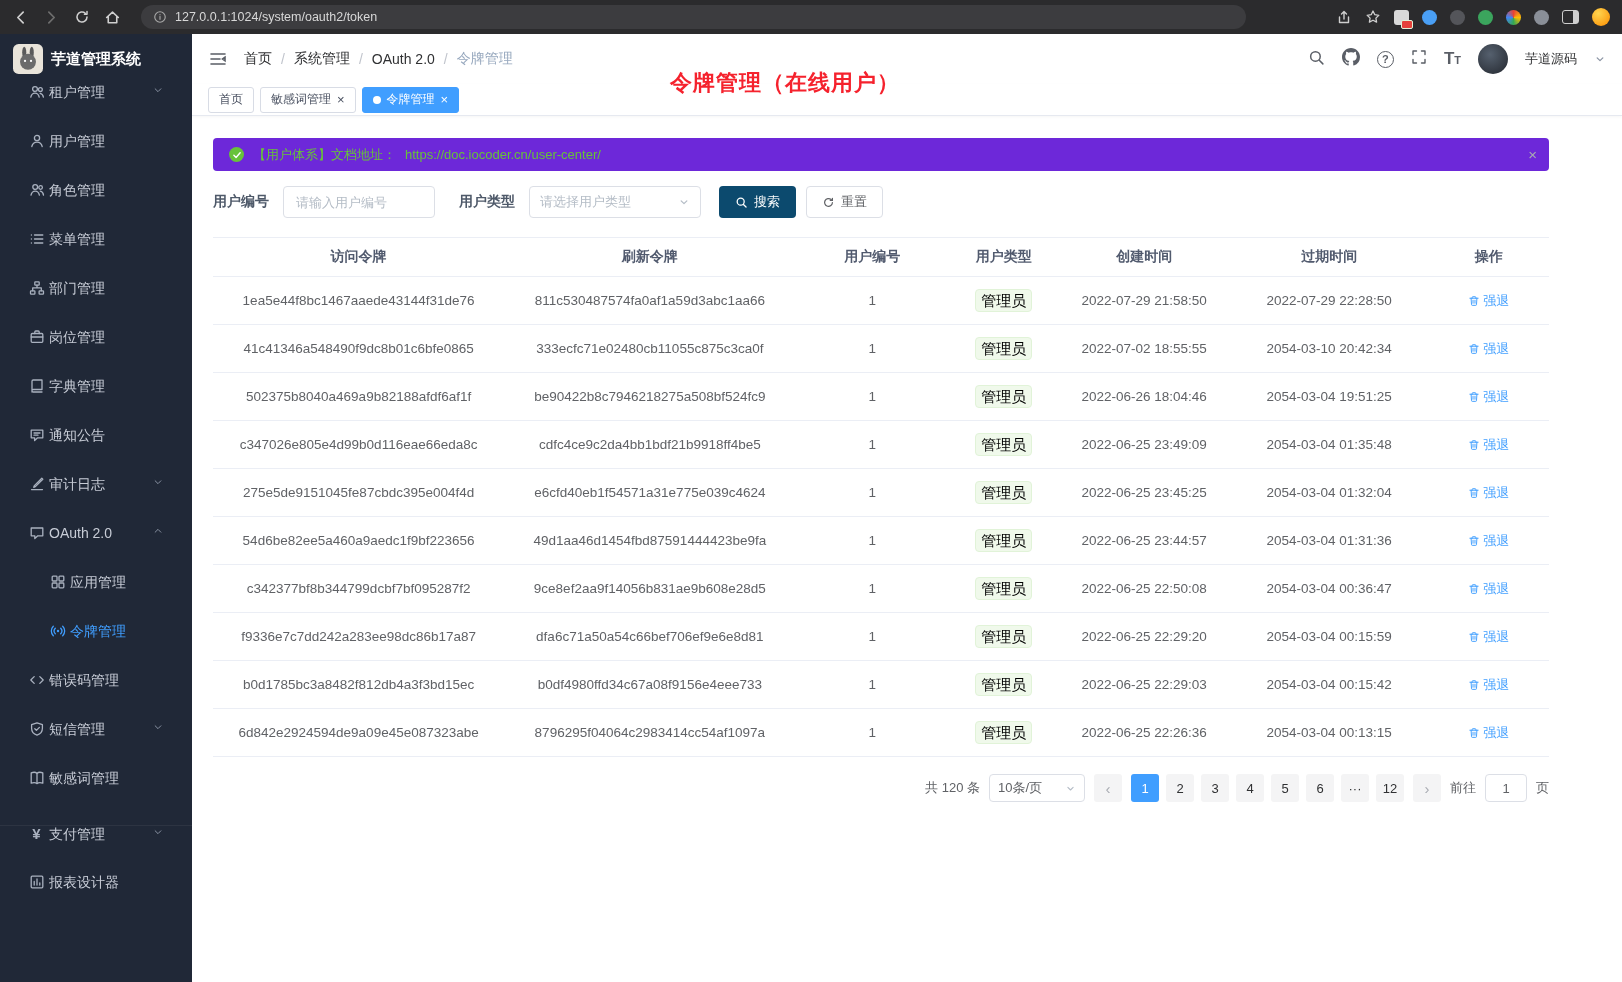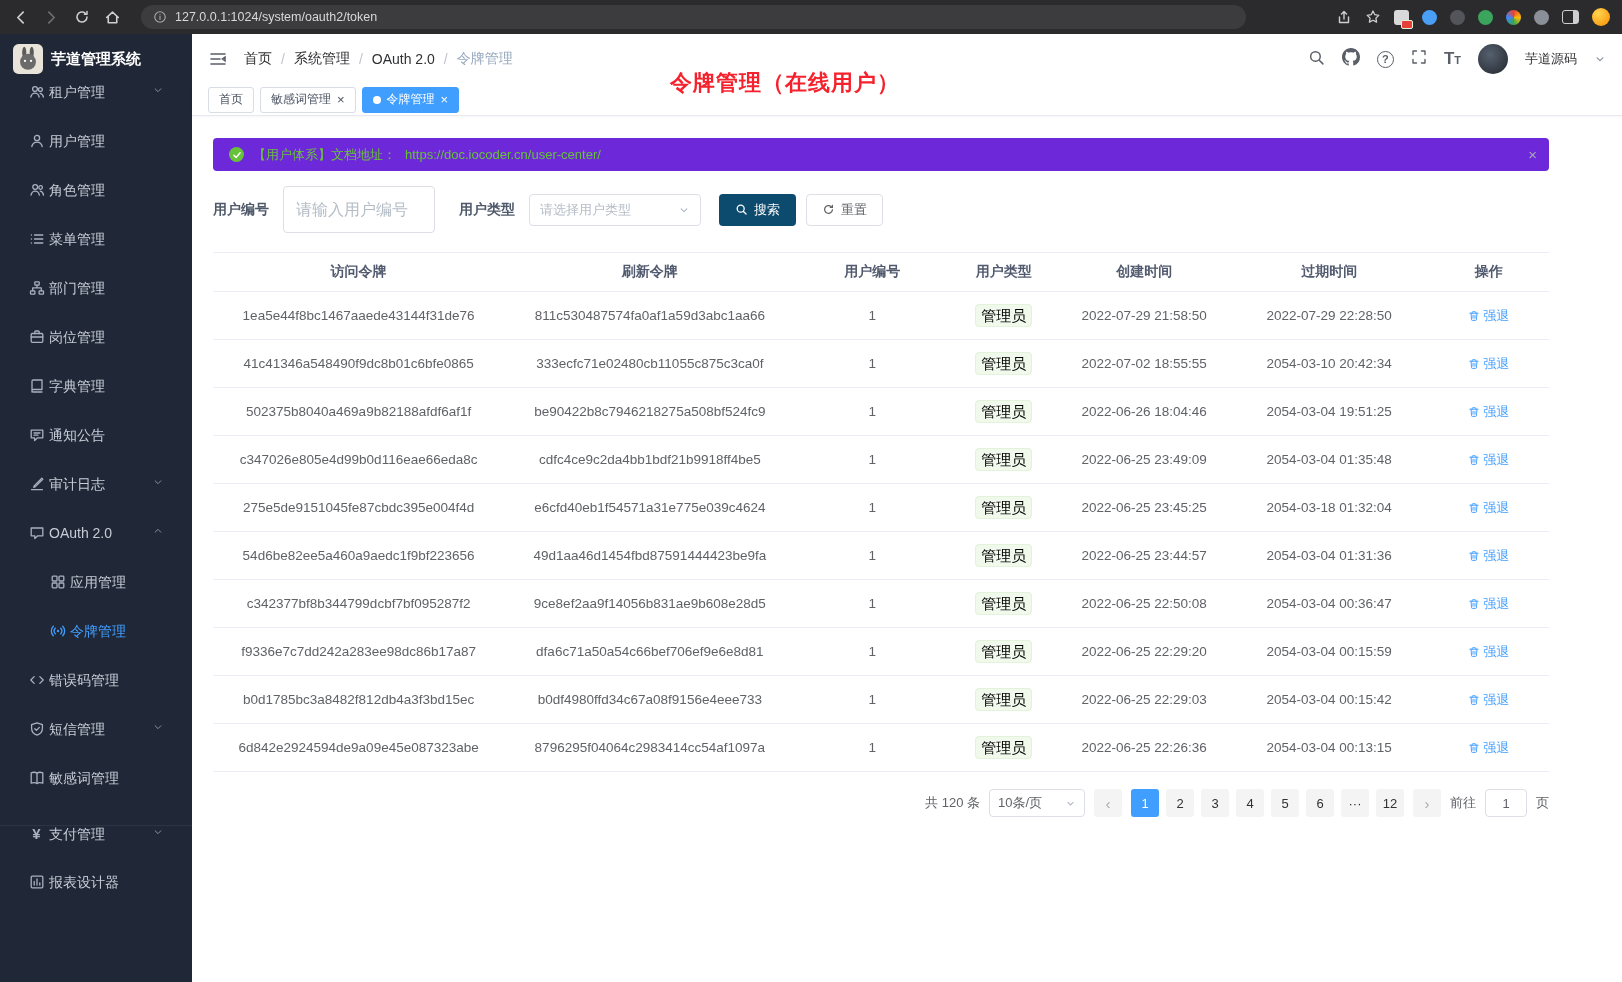--- a/index.html
+++ b/index.html
@@ -61,21 +61,21 @@
 
   .content { padding:22px 0 0 21px; width:1357px; }
 
   .alert { height:33px; background:#6d28d9; border-radius:4px; display:flex; align-items:center; gap:9px; padding:0 16px; font-size:13px; color:#67c23a; position:relative; margin-bottom:15px; }
   .alert-check { width:15px; height:15px; border-radius:50%; background:#67c23a; color:#fff; display:flex; align-items:center; justify-content:center; flex-shrink:0; }
   .alert a { color:#67c23a; text-decoration:none; }
   .alert-close { position:absolute; right:12px; color:#a8abb2; font-size:15px; cursor:pointer; }
 
   .filter-row { display:flex; align-items:center; gap:10px; margin-bottom:19px; }
   .filter-label { font-size:14px; font-weight:bold; color:#4e5969; margin-right:4px; }
-  .ipt { width:152px; height:47px; border:1px solid #dcdfe6; border-radius:4px; padding:0 12px; font-size:16px; color:#606266; outline:none; font-family:inherit; }
+  .ipt { width:152px; height:32px; border:1px solid #dcdfe6; border-radius:4px; padding:0 12px; font-size:13px; color:#606266; outline:none; font-family:inherit; }
   .ipt::placeholder { color:#b4bcc6; }
   .sel { width:172px; height:32px; border:1px solid #dcdfe6; border-radius:4px; padding:0 10px; display:flex; align-items:center; justify-content:space-between; color:#b4bcc6; font-size:13px; cursor:pointer; }
   .sel .chev-s { color:#b4bcc6; display:flex; }
   .btn { height:32px; border-radius:4px; display:inline-flex; align-items:center; gap:6px; padding:0 15px; font-size:13px; cursor:pointer; border:1px solid transparent; font-family:inherit; }
   .btn-primary { background:#0c4a6e; color:#fff; margin-left:8px; }
   .btn-plain { background:#fff; border-color:#dcdfe6; color:#606266; }
 
   
   .table { width:100%; font-size:13.5px; color:#606266; }
   .thead { display:flex; align-items:center; height:40px; border-top:1px solid #ebeef5; border-bottom:1px solid #ebeef5; font-weight:bold; color:#515a6e; font-size:14px; }
@@ -512,21 +512,21 @@
                     <path d="M2.5 4.3h11M5.6 4.3V3.1a.8.8 0 0 1 .8-.8h3.2a.8.8 0 0 1 .8.8v1.2M4.1 4.3l.6 8.6a1 1 0 0 0 1 .9h4.6a1 1 0 0 0 1-.9l.6-8.6"></path>
                     <path d="M6.7 7v4M9.3 7v4"></path>
                   </svg>强退</span></div>
             </div>
             <div class="tr">
               <div class="td c1">275e5de9151045fe87cbdc395e004f4d</div>
               <div class="td c2">e6cfd40eb1f54571a31e775e039c4624</div>
               <div class="td c3">1</div>
               <div class="td c4"><span class="badge">管理员</span></div>
               <div class="td c5">2022-06-25 23:45:25</div>
-              <div class="td c6">2054-03-18 01:32:04</div>
+              <div class="td c6">2054-03-04 01:32:04</div>
               <div class="td c7"><span class="op-link"><svg viewBox="0 0 16 16" width="12" height="12" fill="none" stroke="currentColor" stroke-width="1.3" stroke-linecap="round" stroke-linejoin="round">
                     <path d="M2.5 4.3h11M5.6 4.3V3.1a.8.8 0 0 1 .8-.8h3.2a.8.8 0 0 1 .8.8v1.2M4.1 4.3l.6 8.6a1 1 0 0 0 1 .9h4.6a1 1 0 0 0 1-.9l.6-8.6"></path>
                     <path d="M6.7 7v4M9.3 7v4"></path>
                   </svg>强退</span></div>
             </div>
             <div class="tr">
               <div class="td c1">54d6be82ee5a460a9aedc1f9bf223656</div>
               <div class="td c2">49d1aa46d1454fbd87591444423be9fa</div>
               <div class="td c3">1</div>
               <div class="td c4"><span class="badge">管理员</span></div>

